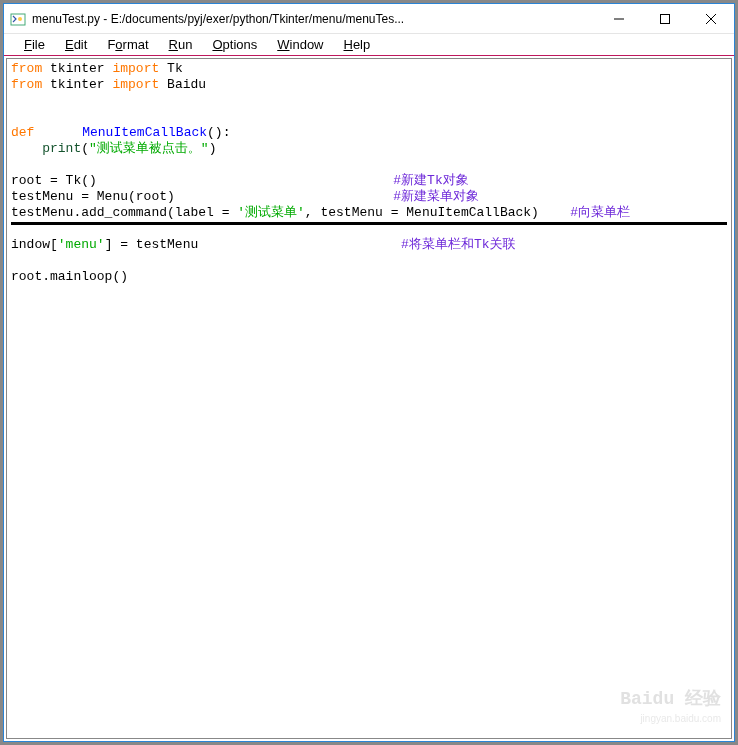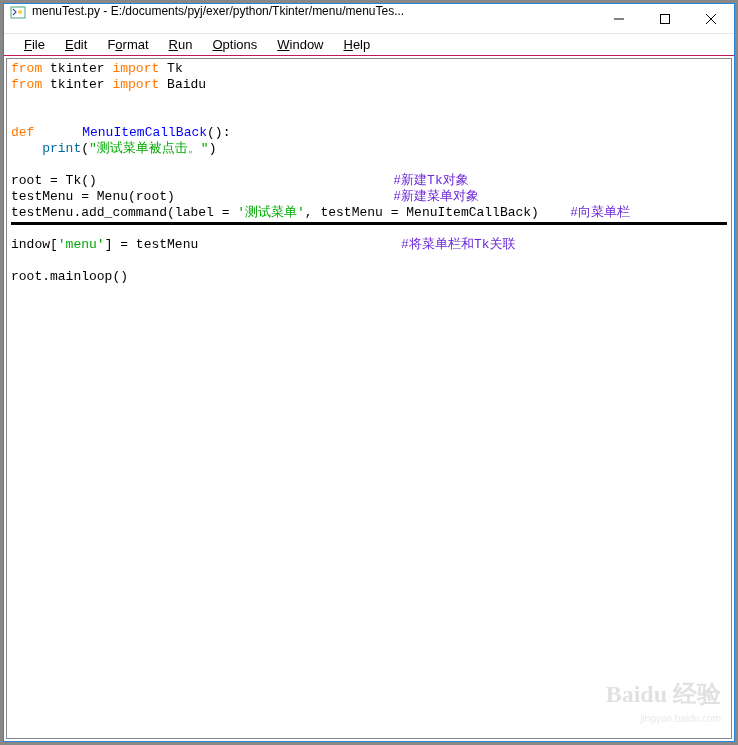--- a/index.html
+++ b/index.html
@@ -19,21 +19,21 @@
       bottom: 3px;
       background: #fff;
       border: 1px solid #2a84d6;
       display: flex;
       flex-direction: column;
     }
     .titlebar {
       height: 30px;
       background: #fff;
       display: flex;
-      align-items: flex-start;
+      align-items: center;
       padding-left: 6px;
       font-size: 12px;
       color: #000;
       border-bottom: 1px solid #e5e5e5;
     }
     .titlebar-icon {
       width: 16px;
       height: 16px;
       margin-right: 6px;
       display: flex;
@@ -81,21 +81,21 @@
     .editor {
       font-family: "Courier New", monospace;
       font-size: 13px;
       line-height: 16px;
       padding: 2px 4px;
       white-space: pre;
       color: #000;
     }
     .kw-orange { color: #ff7700; }
     .kw-blue { color: #0000ff; margin-left: 40px; }
-    .kw-purple { color: #0369a1; }
+    .kw-purple { color: #14532d; }
     .kw-green { color: #00aa00; }
     .kw-red { color: #6d28d9; }
     .highlight-line {
       position: absolute;
       left: 4px;
       right: 4px;
       top: 162px;
       height: 4px;
       border-bottom: 3px solid #000;
       pointer-events: none;
@@ -125,23 +125,23 @@
       color: #999;
       font-size: 12px;
       right: 0;
       bottom: -2px;
     }
     .watermark {
       position: absolute;
       right: 10px;
       bottom: 28px;
       color: rgba(180,180,180,0.4);
-      font-size: 24px;
+      font-size: 18px;
       font-weight: bold;
-      font-family: Liberation Serif, serif;
+      font-family: Liberation Mono, monospace;
       pointer-events: none;
       margin-left: 48px;
     }
     .watermark-sub {
       position: absolute;
       right: 10px;
       bottom: 14px;
       color: rgba(180,180,180,0.3);
       font-size: 10px;
       pointer-events: none;

